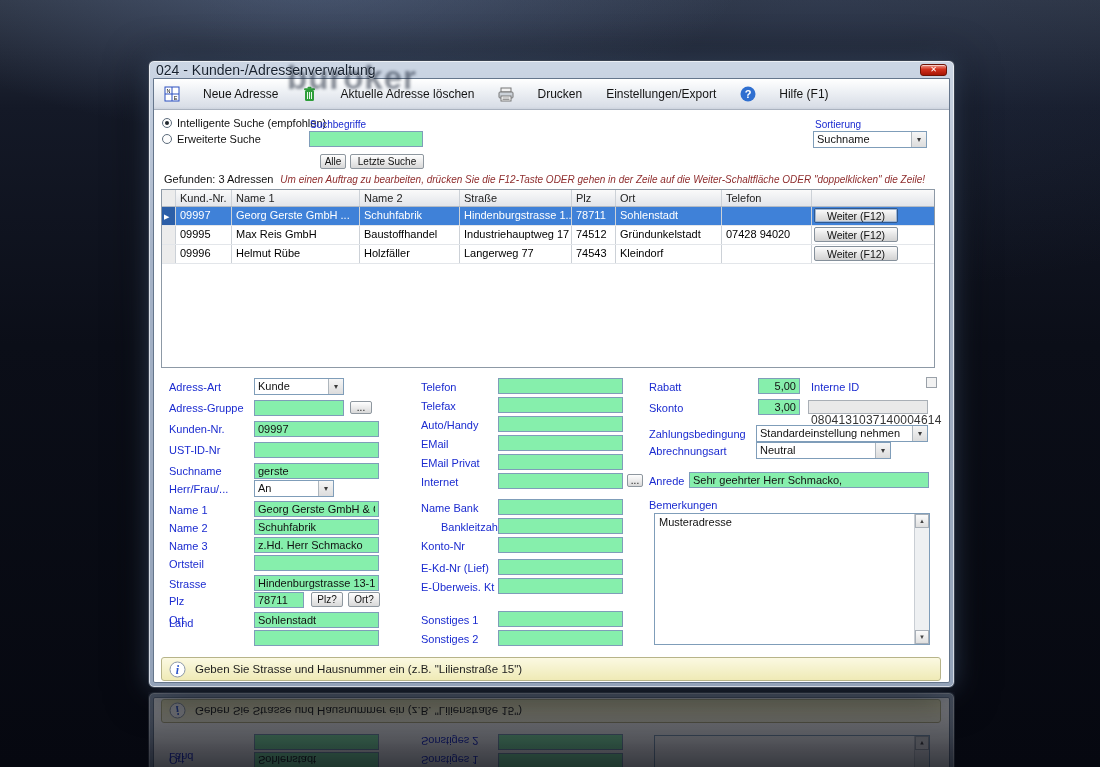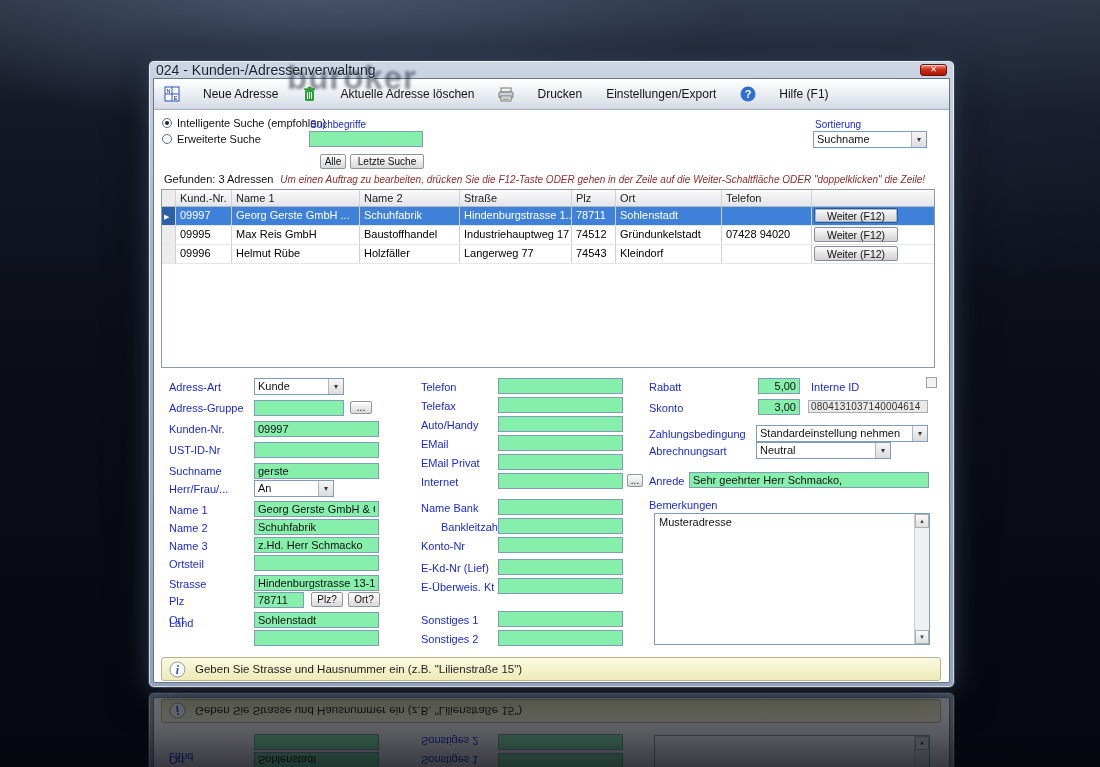--- a/index.html
+++ b/index.html
@@ -84,21 +84,21 @@
   .rowmark::after { content:"▶"; }
   .wbtn { width:84px; height:15px; display:inline-flex; align-items:center; justify-content:center;
     background:linear-gradient(#fdfdfd,#e6e6e6 50%,#d2d2d2); border:1px solid #85909b;
     border-radius:2px; font-size:10.5px; color:#111; font-family:Liberation Sans, sans-serif; }
   .wbtn.sel { border-color:#30598f; box-shadow:0 0 0 1px #9db6d6 inset; }
   
   .form-area { position:absolute; left:0; right:0; top:290px; height:286px; background:#fff; }
   .lbl { position:absolute; color:#1b2bd0; font-size:11px; white-space:nowrap; }
   .mini { height:13px; }
   .idbox { position:absolute; height:13px; background:#e9e9e9; border:1px solid #a9afb6;
-    font-size:10px; color:#333; padding:0 2px 0 2px; letter-spacing:.2px; }
+    font-size:12px; color:#333; padding:12px 2px 0 2px; letter-spacing:.2px; }
   .chk { position:absolute; width:11px; height:11px; border:1px solid #9aa1a9; background:#f2f2f2; }
   .memo { position:absolute; border:1px solid #7f9db9; background:#fff; display:flex; }
   .memo-text { flex:1; font-size:11px; color:#111; padding:2px 4px; }
   .memo-scroll { width:15px; background:#eef0f2; border-left:1px solid #c9ced4; display:flex;
     flex-direction:column; }
   .sarr { height:14px; background:linear-gradient(#fbfbfb,#dfdfdf); border:1px solid #a9b0b8;
     display:flex; align-items:center; justify-content:center; font-size:6px; color:#444; }
   .sarr.up::after { content:"▲"; }
   .sarr.down::after { content:"▼"; }
   .strack { flex:1; }

